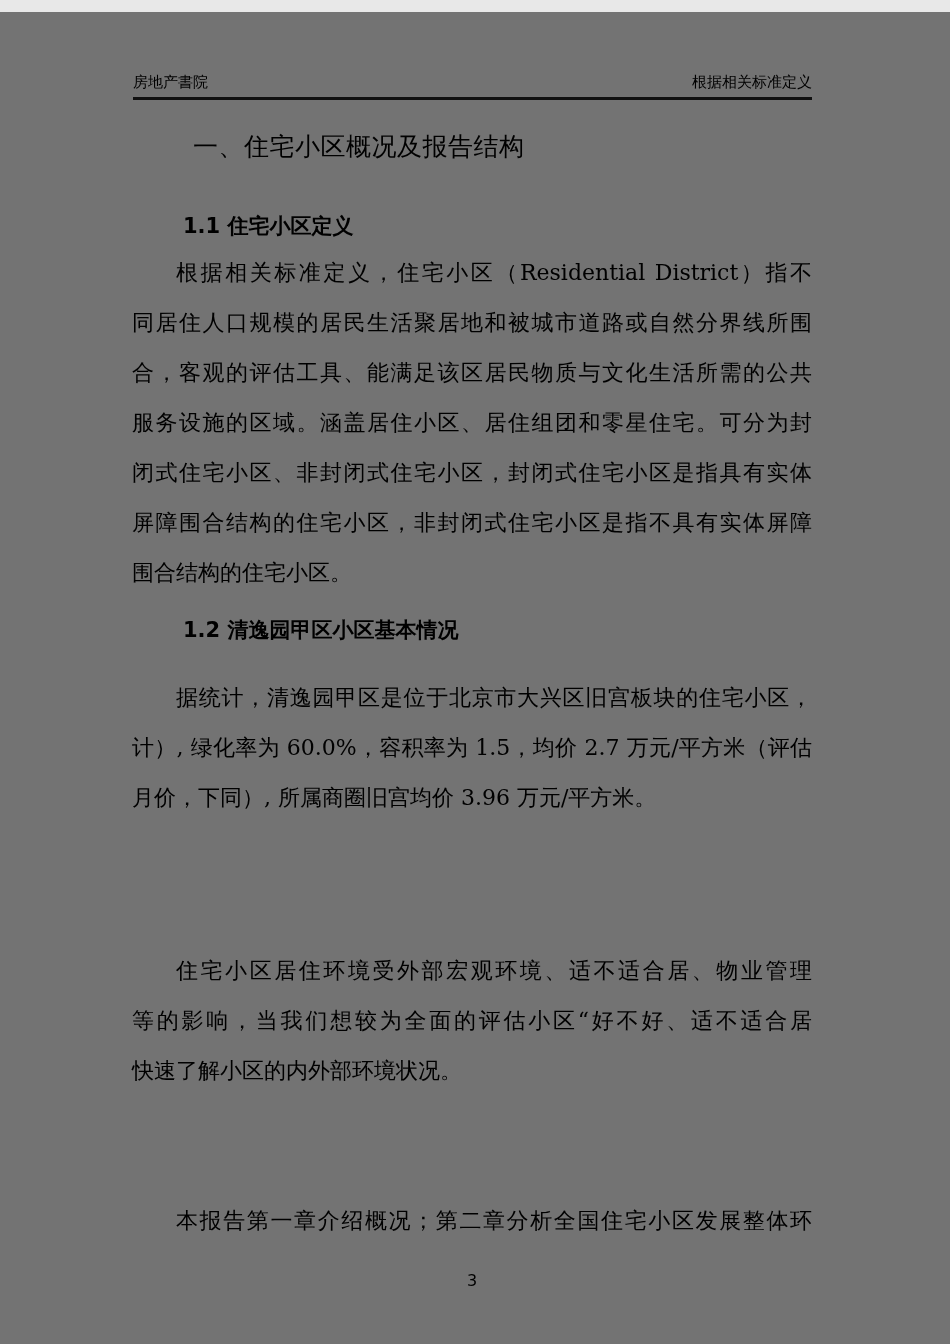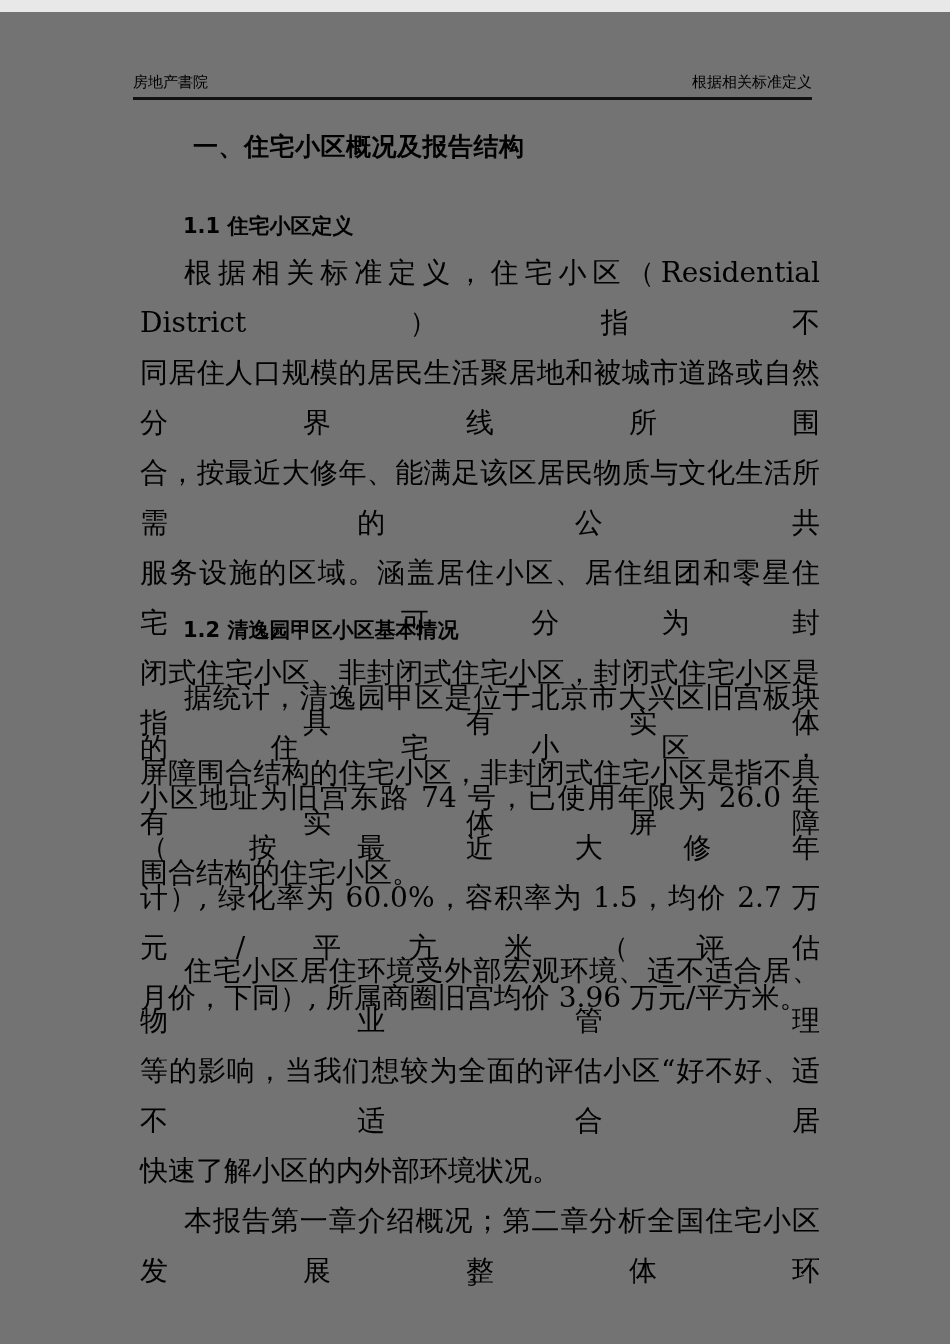--- a/index.html
+++ b/index.html
@@ -28,44 +28,44 @@
     line-height: 20px;
     border-bottom: 3px solid #111111;
     padding-bottom: 5px;
   }
   
   .chapter-title {
     position: absolute;
     left: 193px;
     top: 119px;
     font-family: "DejaVu Sans", sans-serif;
-    font-weight: bold;
+    font-weight: normal;
     font-size: 25px;
     line-height: 32px;
     letter-spacing: 0.5px;
     white-space: nowrap;
   }
   .sec-heading {
     position: absolute;
     left: 183px;
     font-family: "DejaVu Sans", sans-serif;
     font-weight: bold;
     font-size: 21px;
     line-height: 28px;
     white-space: nowrap;
   }
   .sec-1 { top: 200px; }
   .sec-2 { top: 604px; }
   .sec-3 { top: 878px; }
   
   .para {
     position: absolute;
-    left: 140px;
+    left: 132px;
     width: 680px;
-    font-size: 28px;
+    font-size: 22px;
     line-height: 50px;
   }
   .p1 { top: 236px; }
   .p2 { top: 661px; }
   .p3 { top: 934px; }
   .p4 { top: 1184px; }
   .line {
     text-align: justify;
     text-align-last: justify;
     white-space: normal;
@@ -94,32 +94,31 @@
     <span>根据相关标准定义</span>
   </div>
 
   <div class="chapter-title">一、住宅小区概况及报告结构</div>
 
   <div class="sec-heading sec-1">1.1 住宅小区定义</div>
 
   <div class="para p1">
     <div class="line start">根据相关标准定义，住宅小区（Residential District）指不</div>
     <div class="line">同居住人口规模的居民生活聚居地和被城市道路或自然分界线所围</div>
-    <div class="line">合，按最近大修年、能满足该区居民物质与文化生活所需的公共</div>
+    <div class="line">合，客观的评估工具、能满足该区居民物质与文化生活所需的公共</div>
     <div class="line">服务设施的区域。涵盖居住小区、居住组团和零星住宅。可分为封</div>
     <div class="line">闭式住宅小区、非封闭式住宅小区，封闭式住宅小区是指具有实体</div>
     <div class="line">屏障围合结构的住宅小区，非封闭式住宅小区是指不具有实体屏障</div>
     <div class="line end">围合结构的住宅小区。</div>
   </div>
 
   <div class="sec-heading sec-2">1.2 清逸园甲区小区基本情况</div>
 
   <div class="para p2">
     <div class="line start">据统计，清逸园甲区是位于北京市大兴区旧宫板块的住宅小区，</div>
-    <div class="line">小区地址为旧宫东路 74 号，已使用年限为 26.0 年（按最近大修年</div>
     <div class="line">计）, 绿化率为 60.0%，容积率为 1.5，均价 2.7 万元/平方米（评估</div>
     <div class="line end">月价，下同）, 所属商圈旧宫均价 3.96 万元/平方米。</div>
   </div>
 
 
   <div class="para p3">
     <div class="line start">住宅小区居住环境受外部宏观环境、适不适合居、物业管理</div>
     <div class="line">等的影响，当我们想较为全面的评估小区“好不好、适不适合居</div>
     <div class="line end">快速了解小区的内外部环境状况。</div>
   </div>

